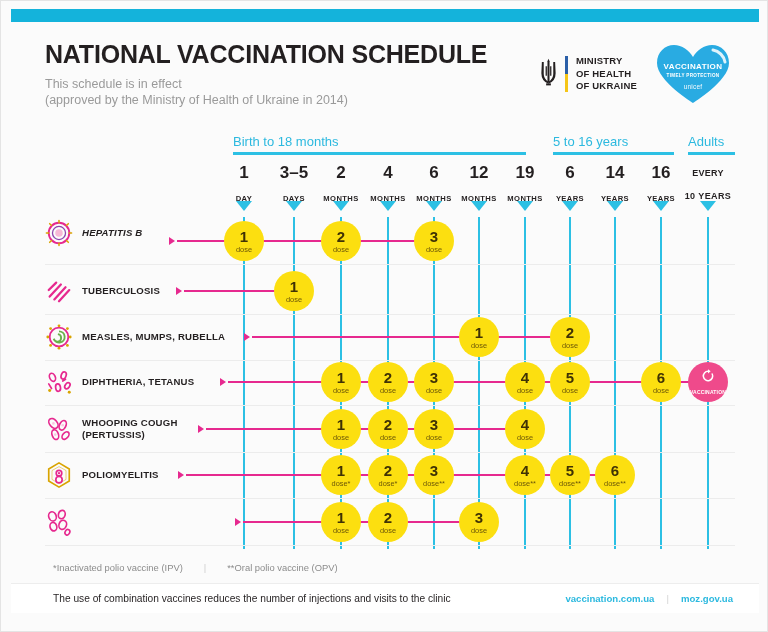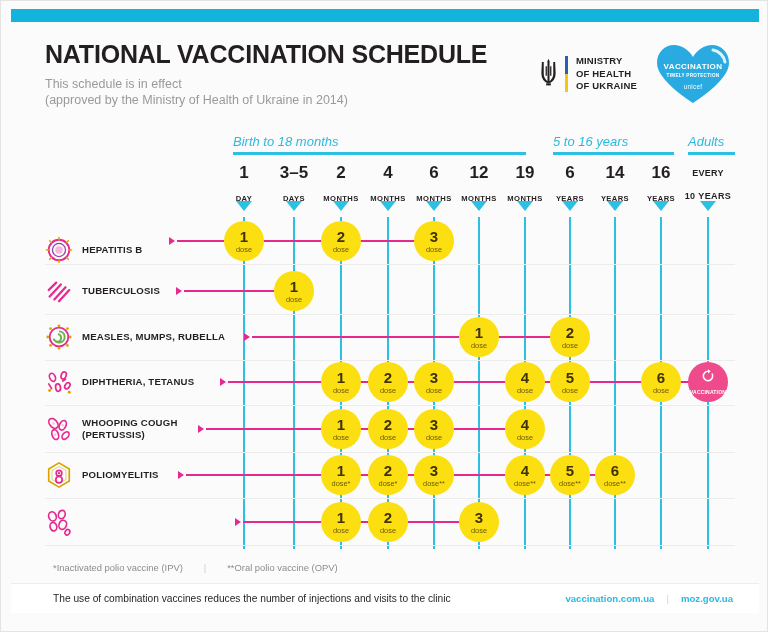--- a/index.html
+++ b/index.html
@@ -68,21 +68,21 @@
     border-left: 8px solid transparent;
     border-right: 8px solid transparent;
     border-top: 10px solid #2cc0e4;
   }
   .rowline {
     position: absolute; height: 1px; background: #ececec;
     left: 44px; width: 690px;
   }
 
   
-  .band { position: absolute; font-style: italic; }
+  .band { position: absolute; }
   .band-label { font-size: 13px; color: #2cb9df; font-weight: normal; }
   .band-rule { margin-top: 3px; height: 2.5px; background: #2cc0e4; }
 
   .colhead { position: absolute; text-align: center; }
   .colhead .num {
     font-size: 17px; font-weight: bold; color: #231f20; line-height: 1;
   }
   .colhead .unit {
     font-size: 7.6px; font-weight: bold; color: #231f20;
     letter-spacing: .4px; margin-top: 13px; line-height: 1.25;
@@ -280,21 +280,21 @@
       </div>
       <div class="vtri" style="left: 699px;"></div>
       <div class="vline" style="left: 706.2px; height: 332px;"></div>
       <div class="rowline" style="top: 263px;"></div>
       <div class="rowline" style="top: 313px;"></div>
       <div class="rowline" style="top: 359px;"></div>
       <div class="rowline" style="top: 404px;"></div>
       <div class="rowline" style="top: 451px;"></div>
       <div class="rowline" style="top: 497px;"></div>
       <div class="rowline" style="top: 544px;"></div>
-      <div class="rowlabel" style="left: 44px; top: 235px;">
+      <div class="rowlabel" style="left: 44px; top: 218px; font-style: italic;">
         <span class="rowicon"><svg viewBox="0 0 30 30">
             <circle cx="15" cy="15" r="11" fill="none" stroke="#e6298f" stroke-width="2"></circle>
             <circle cx="15" cy="15" r="7" fill="none" stroke="#8e44ad" stroke-width="1.4"></circle>
             <circle cx="15" cy="15" r="4" fill="#f7b8d6"></circle>
             <g stroke="#d9a400" stroke-width="1.6" stroke-linecap="round">
               <line x1="15" y1="1.5" x2="15" y2="4"></line>
               <line x1="15" y1="26" x2="15" y2="28.5"></line>
               <line x1="1.5" y1="15" x2="4" y2="15"></line>
               <line x1="26" y1="15" x2="28.5" y2="15"></line>
               <line x1="5" y1="5" x2="6.8" y2="6.8"></line>

